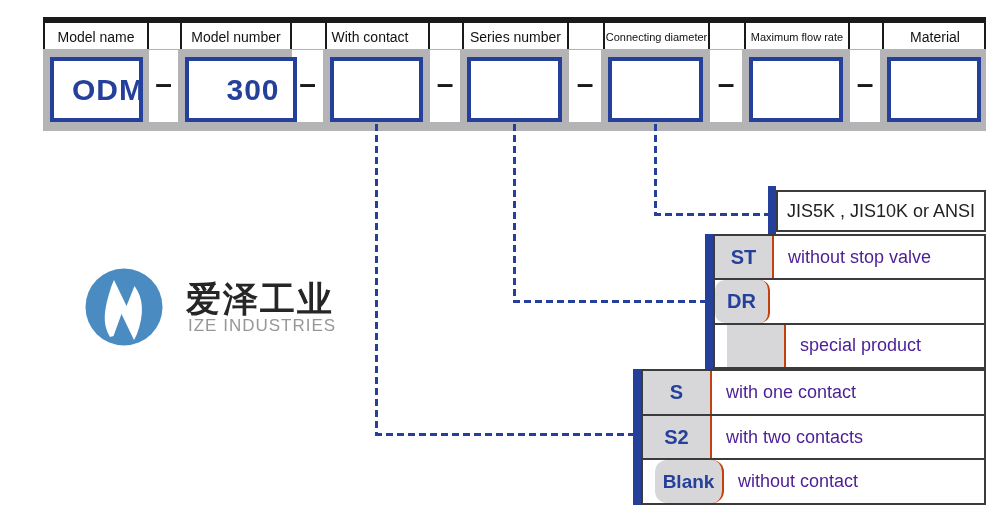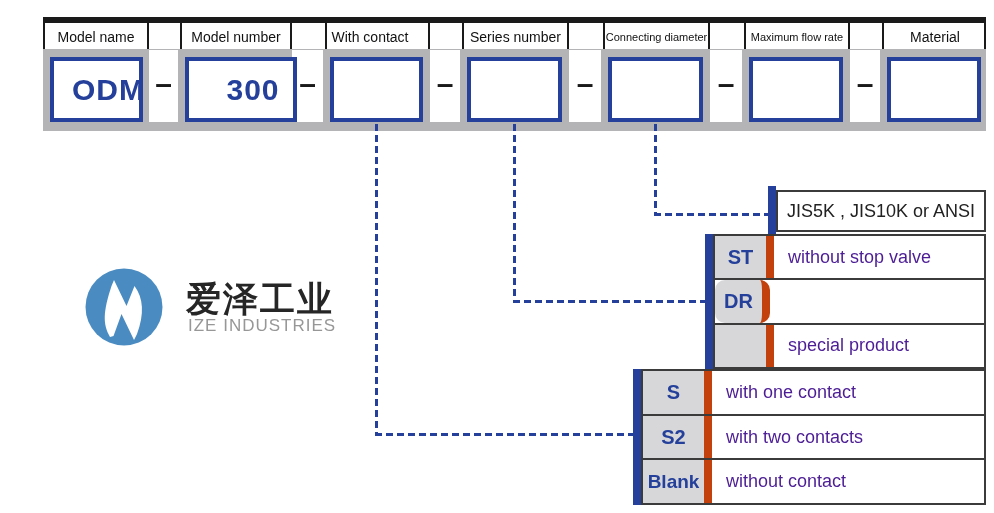--- a/index.html
+++ b/index.html
@@ -26,22 +26,22 @@
   
   .dash-v { position:absolute; width:3px;
             background-image:repeating-linear-gradient(180deg,#24409a 0 7px,transparent 7px 11px); }
   .dash-h { position:absolute; height:3px;
             background-image:repeating-linear-gradient(90deg,#24409a 0 7px,transparent 7px 11px); }
 
   
   .blue-bar { position:absolute; width:8px; background:#24409a; }
   .ltable { position:absolute; border:2px solid #3b3b3b; display:flex; flex-direction:column; background:#fff; }
   .trow { flex:1; display:flex; border-bottom:2px solid #3b3b3b; min-height:0; }
-  .trow:last-child { border-bottom:none; }
-  .tcode { background:#d7d7d9; border-right:8px solid #c2410c; display:flex; align-items:center;
+  .trow:last-child { border-bottom:none;padding-left:12px; }
+  .tcode { background:#d7d7d9; border-right:2px solid #c2410c; display:flex; align-items:center;
            justify-content:center; font-weight:bold; font-size:20px; color:#24409a; }
   .tdesc { flex:1; background:#fff; display:flex; align-items:center; padding-left:14px;
            font-size:18px; color:#4c1d95; white-space:nowrap; }
   .single-cell { position:absolute; border:2px solid #3b3b3b; background:#fff; display:flex;
                  align-items:center; justify-content:center; font-size:18px; color:#222; white-space:nowrap; }
 
   
   .logo-mark { position:absolute; left:83px; top:266px; width:82px; height:82px; }
   .logo-cn { position:absolute; left:186px; top:276px; font-size:35px; font-weight:bold;
              color:#262626; letter-spacing:2px; white-space:nowrap; }
@@ -158,21 +158,21 @@
   <div class="ltable" style="left:641px;top:369px;width:345px;height:136px;">
     <div class="trow">
       <div class="tcode" style="width:69px;">S</div>
       <div class="tdesc">with one contact</div>
     </div>
     <div class="trow">
       <div class="tcode" style="width:69px;">S2</div>
       <div class="tdesc">with two contacts</div>
     </div>
     <div class="trow">
-      <div class="tcode" style="width:69px;font-size:19px;">Blank</div>
+      <div class="tcode" style="width:69px;font-size:19px;border-radius:12px;">Blank</div>
       <div class="tdesc">without contact</div>
     </div>
   </div>
 
   <div class="logo-mark">
     <svg width="82" height="82" viewBox="0 0 82 82">
       <circle cx="41" cy="41" r="38.5" fill="#4a8cc2"></circle>
       <path d="M27 71 C19.5 58 20 46 28.5 20 L31 14 L43.5 40 L51.5 20 C60.5 32 61.5 48 54 68 L51 74 L38.5 48 L30.5 70 Z" fill="#ffffff"></path>
     </svg>
   </div>

